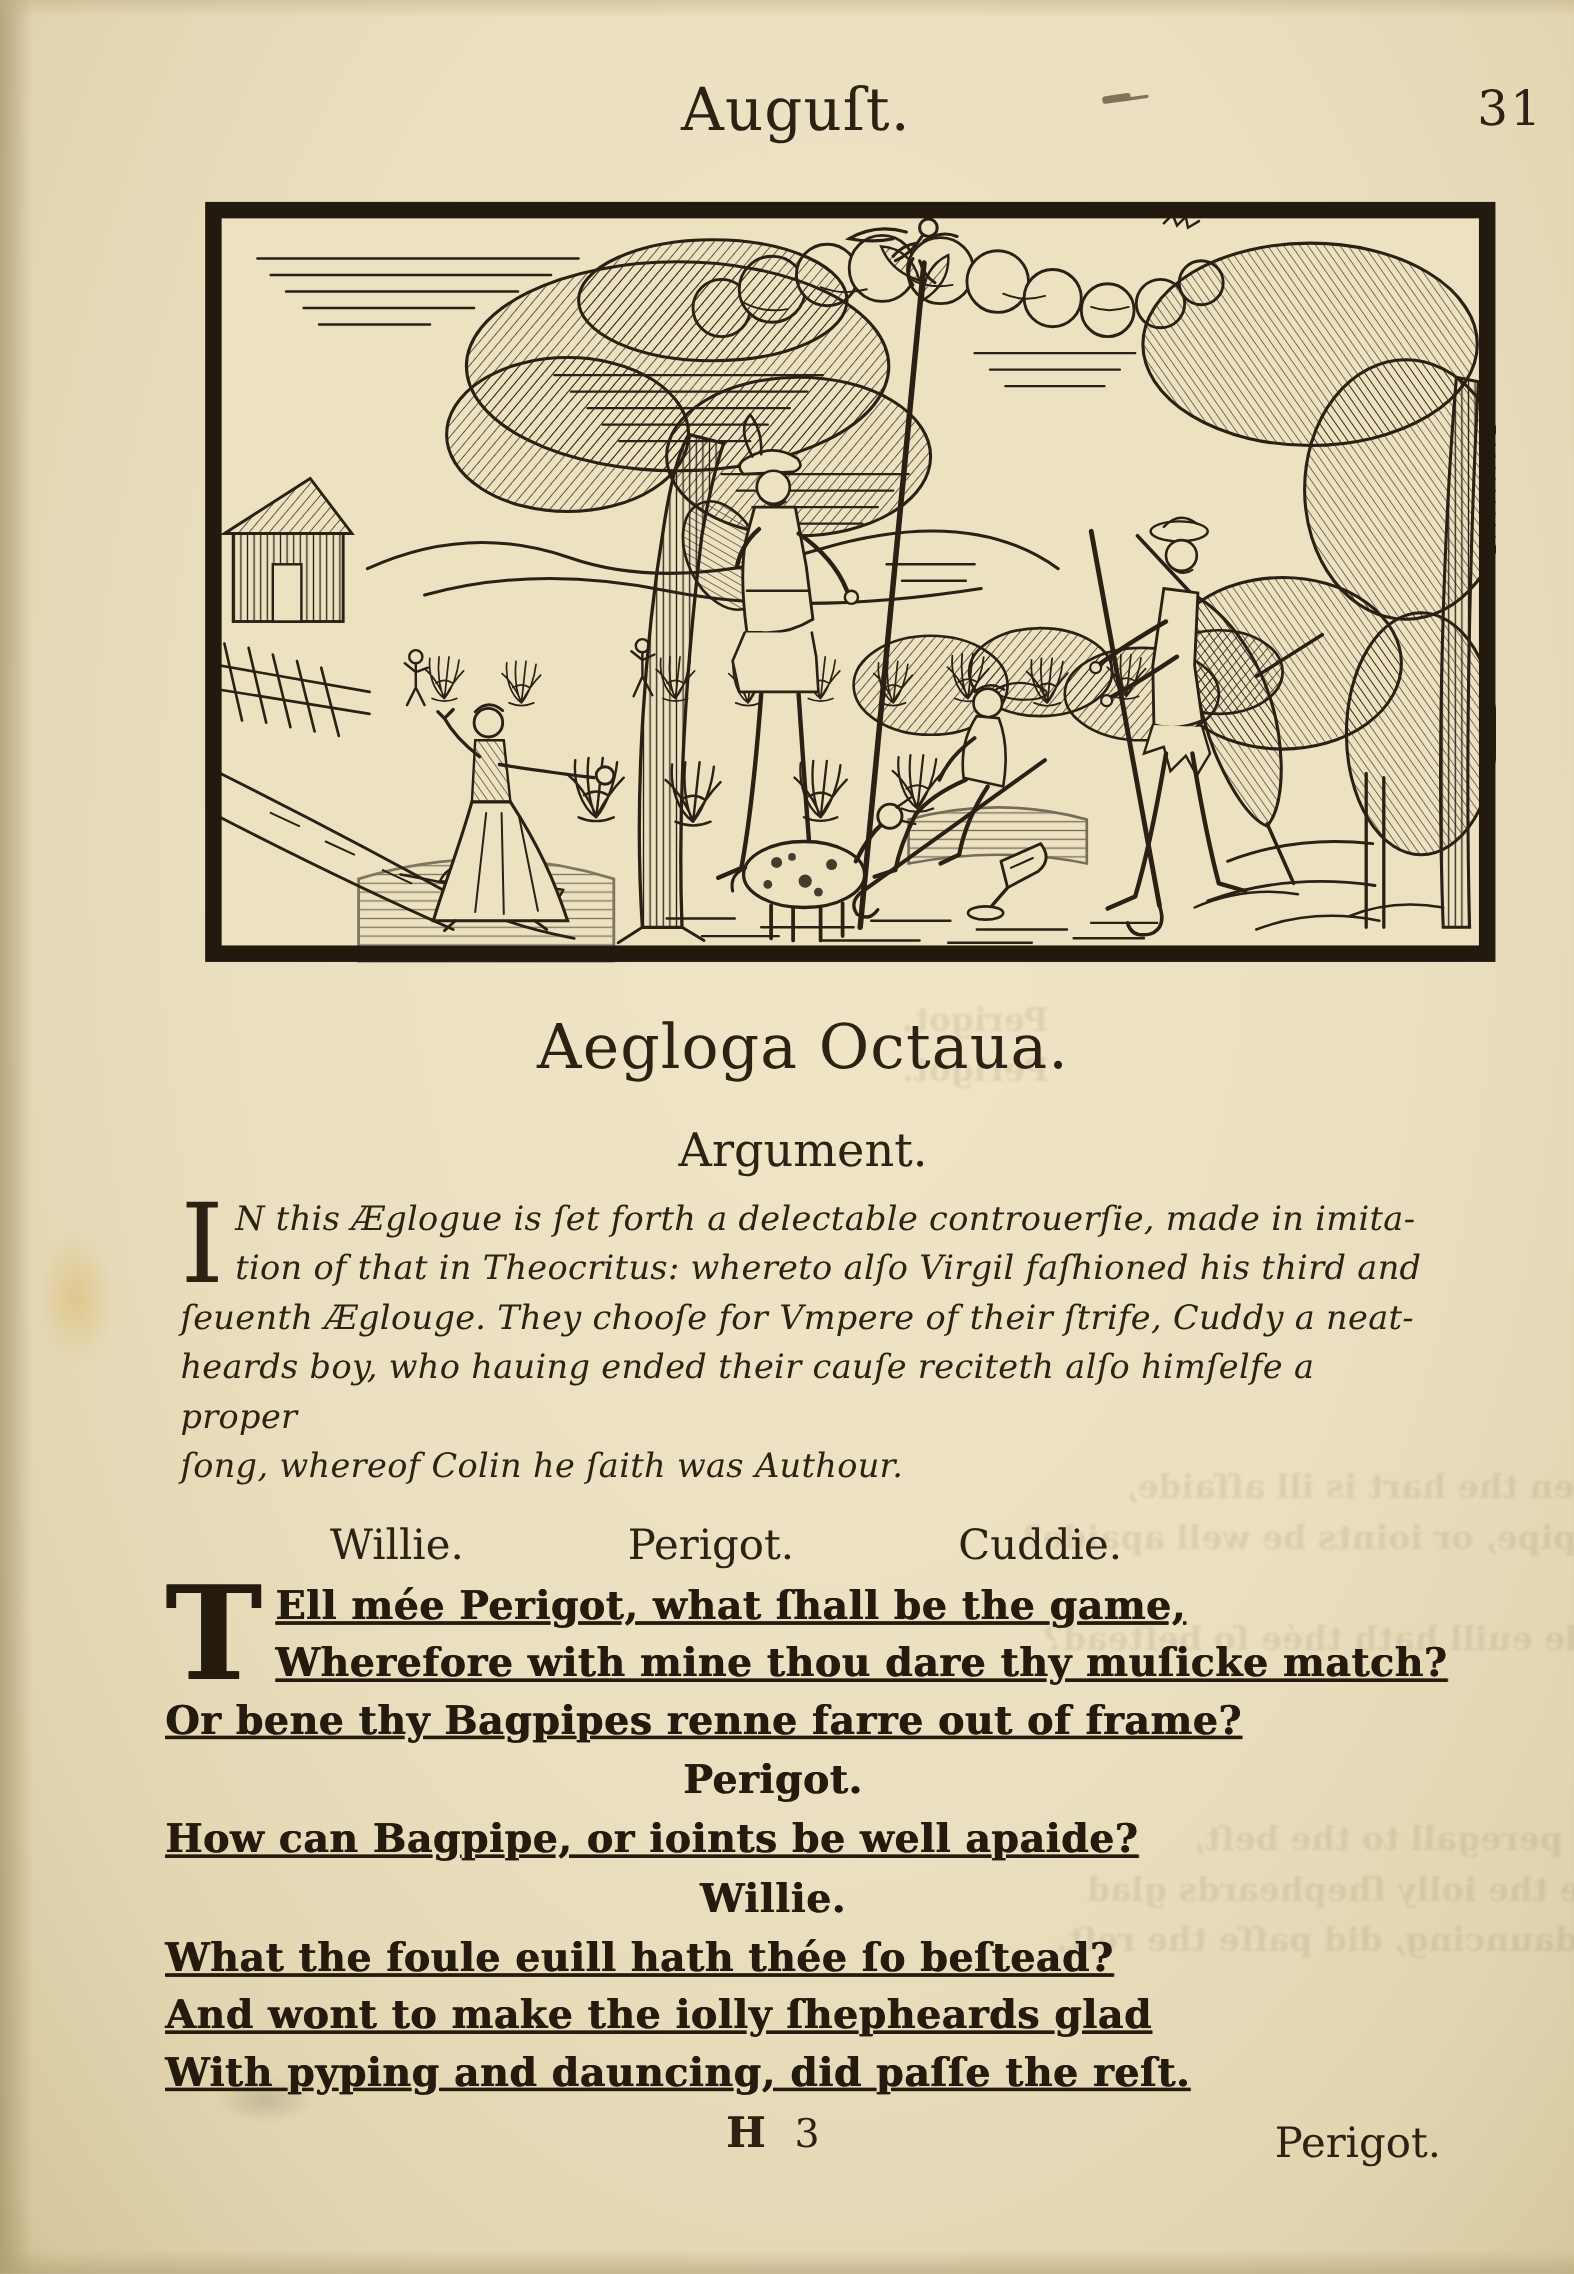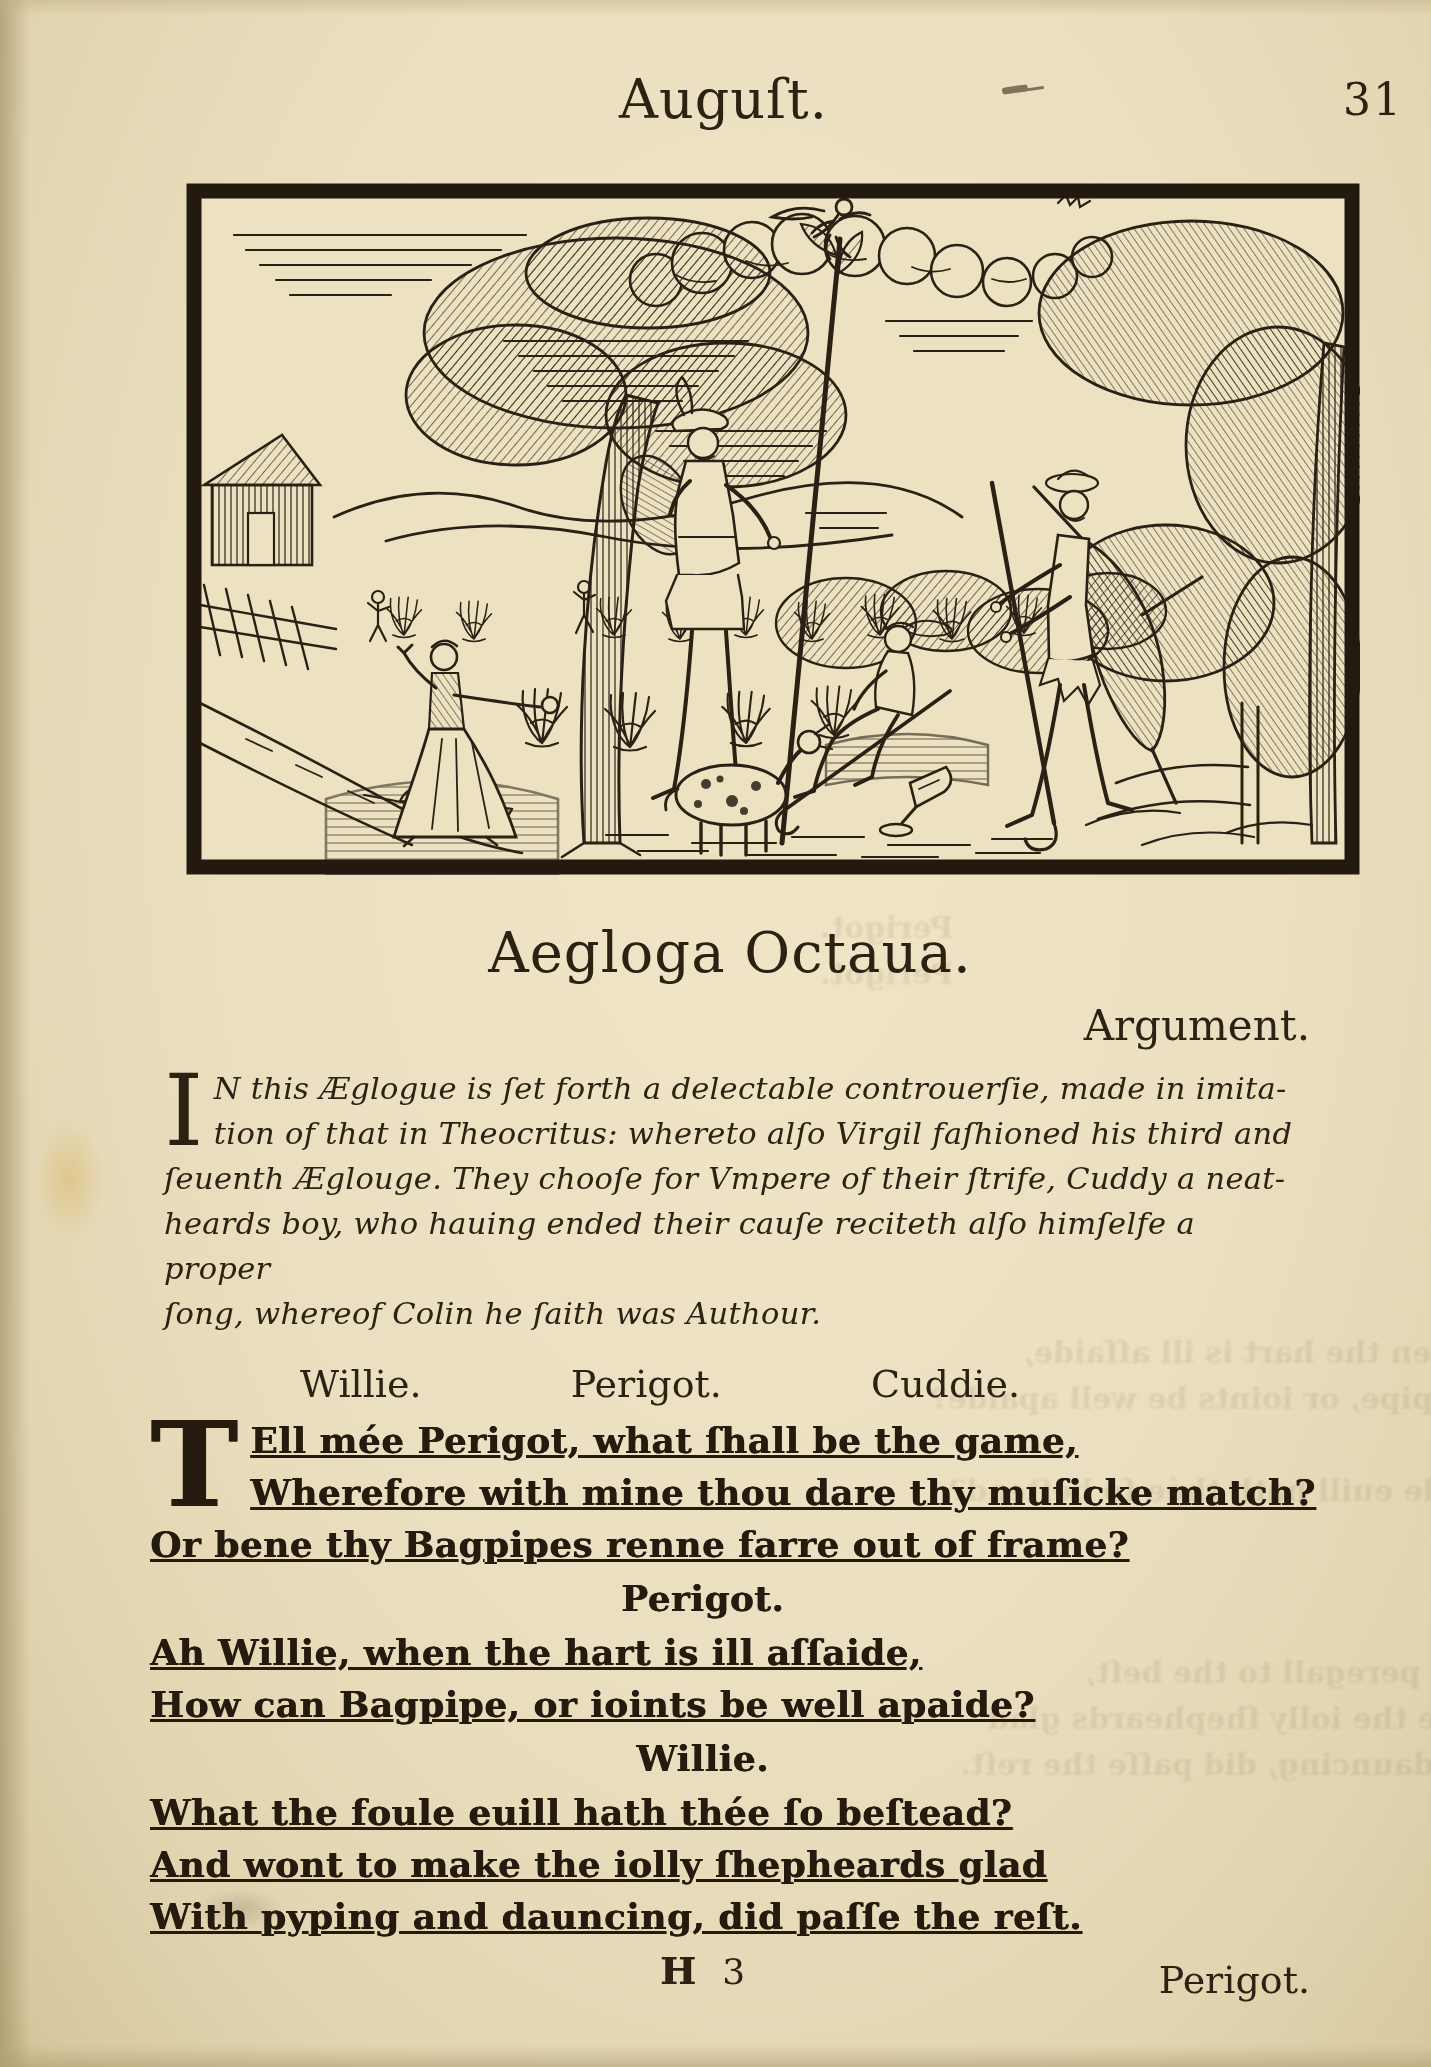--- a/index.html
+++ b/index.html
@@ -41,21 +41,21 @@
     font-size:54px;letter-spacing:1px;z-index:2;}
   .page-number{position:absolute;top:74px;left:1343px;font-size:44px;letter-spacing:2px;z-index:2;}
 
   .woodcut{position:absolute;left:186px;top:183px;width:1174px;height:692px;z-index:2;
     background:#ece1c1;}
   .woodcut svg{display:block;width:100%;height:100%;}
 
   .text-stack{position:absolute;left:150px;top:892px;width:1160px;z-index:2;}
 
   .aegloga-title{text-align:center;font-size:56px;margin-top:28px;letter-spacing:1px;}
-  .argument-heading{text-align:right;font-size:42px;margin-top:16px;}
+  .argument-heading{text-align:center;font-size:42px;margin-top:36px;}
 
   .argument{margin-top:16px;padding-left:14px;width:1136px;
     font-style:italic;font-size:30.5px;line-height:45px;letter-spacing:.3px;}
   .dropcap-i{float:left;font-style:normal;font-size:100px;line-height:82px;
     padding:4px 10px 0 0;font-weight:normal;}
 
   .speakers{display:flex;width:720px;margin:26px 0 0 150px;justify-content:space-between;
     font-size:38px;}
 
   .bl{font-family:"DejaVu Serif", serif;font-weight:bold;letter-spacing:.4px;
@@ -354,21 +354,20 @@
       <span>Perigot.</span>
       <span>Cuddie.</span>
     </div>
 
     <div class="verse bl">
       <span class="dropcap-t">T</span>
       <div class="line">Ell mée Perigot, what ſhall be the game,</div>
       <div class="line">Wherefore with mine thou dare thy muſicke match?</div>
       <div class="line">Or bene thy Bagpipes renne farre out of frame?</div>
       <div class="verse-heading">Perigot.</div>
-      <div class="line">Ah Willie, when the hart is ill aſſaide,</div>
       <div class="line">How can Bagpipe, or ioints be well apaide?</div>
       <div class="verse-heading">Willie.</div>
       <div class="line">What the foule euill hath thée ſo beſtead?</div>
       <div class="line">And wont to make the iolly ſhepheards glad</div>
       <div class="line">With pyping and dauncing, did paſſe the reſt.</div>
     </div>
 
     <div class="footer-row">
       <div class="signature">
         <span class="bl">H</span><span class="sig-num">3</span>

